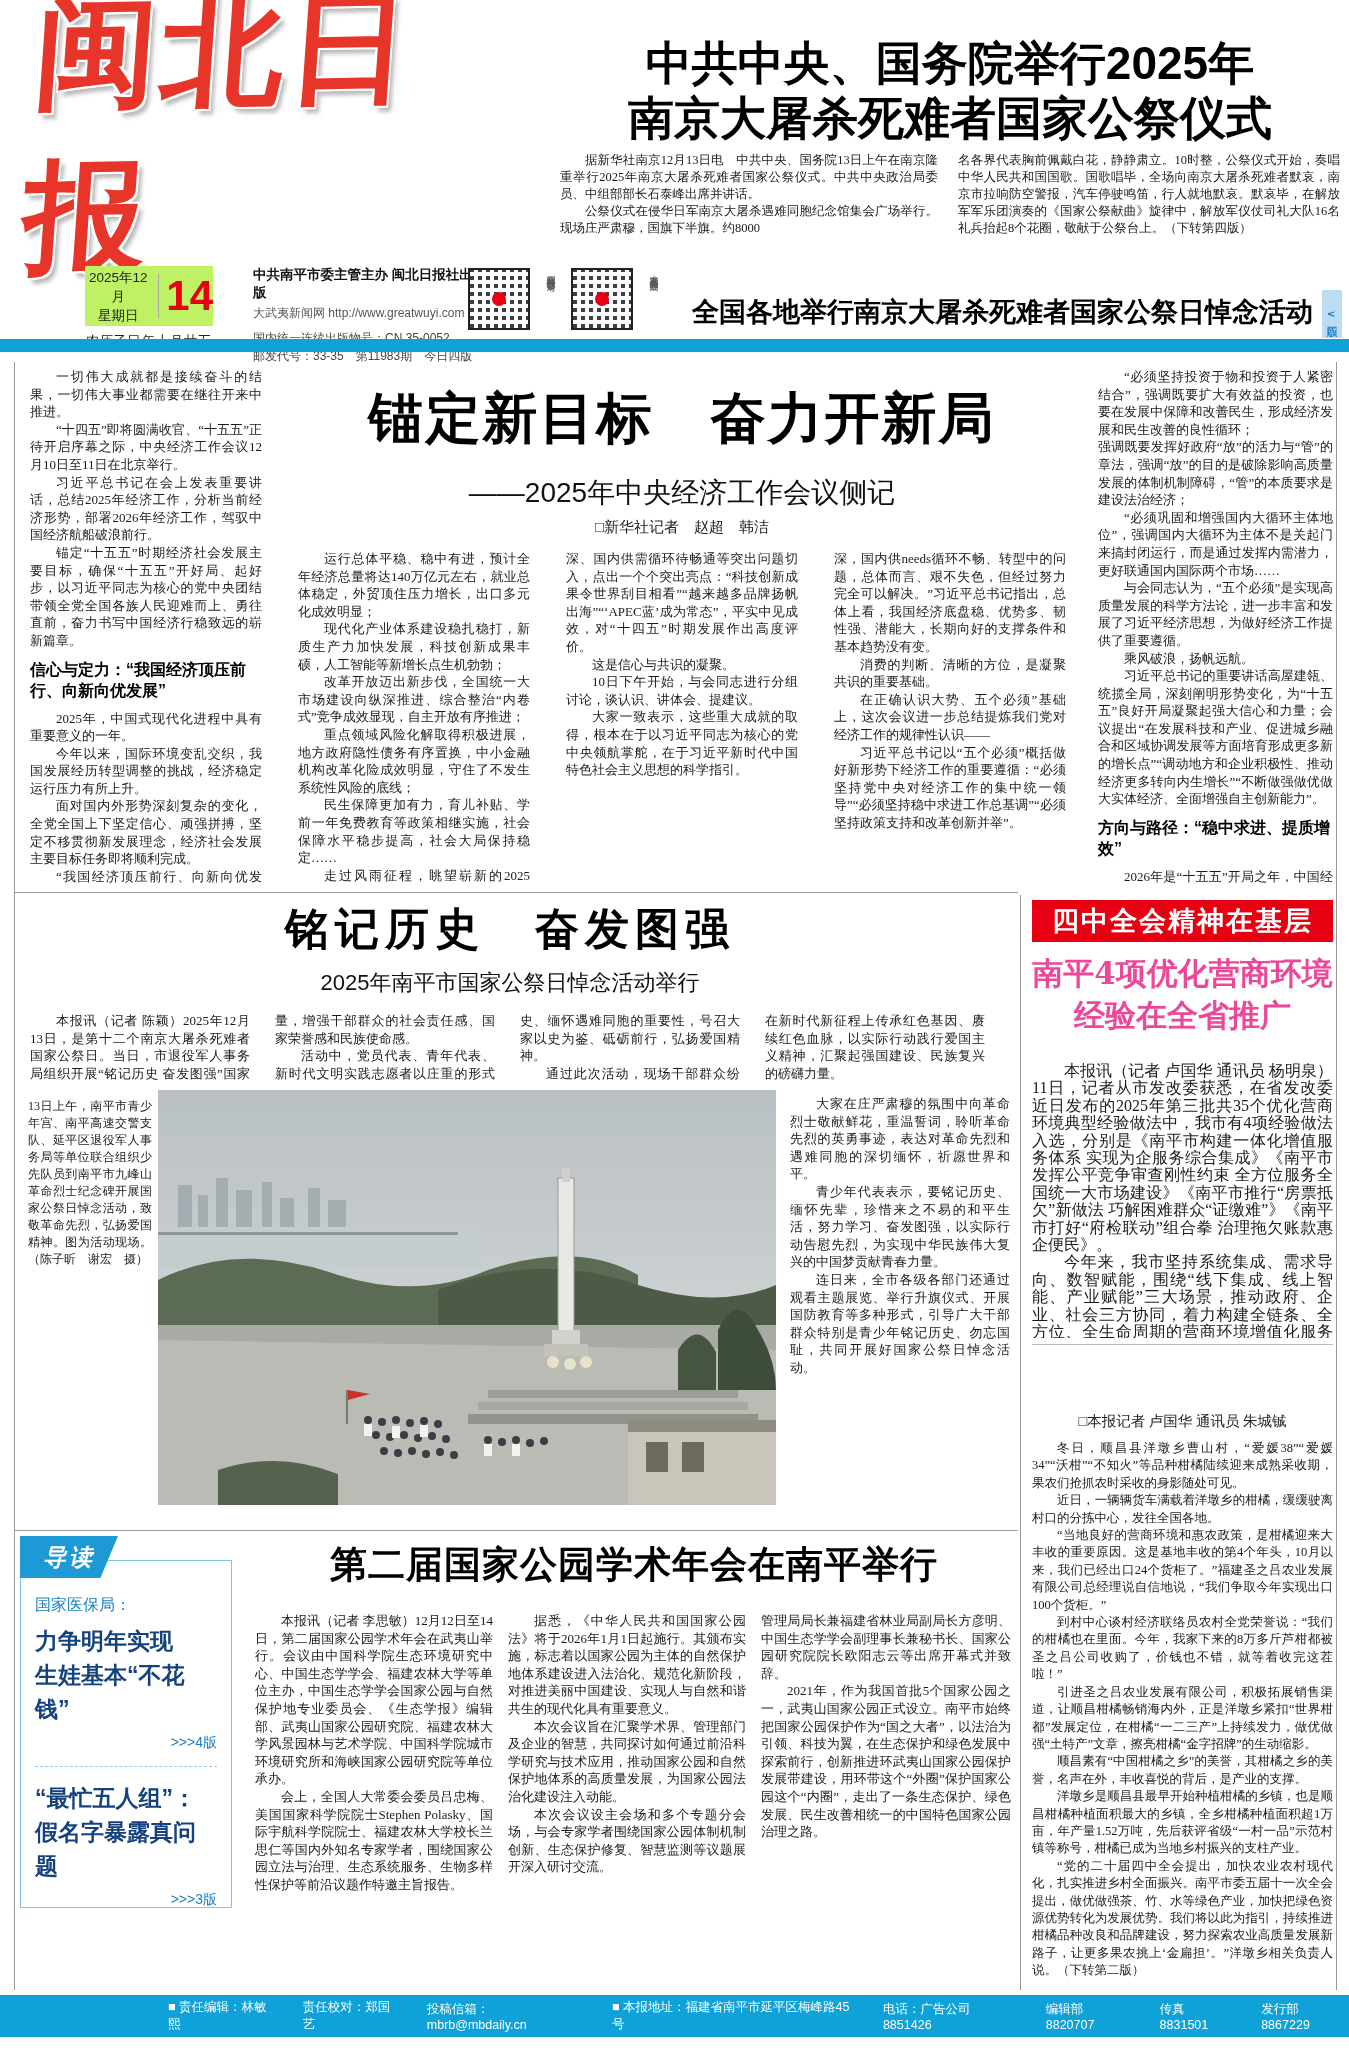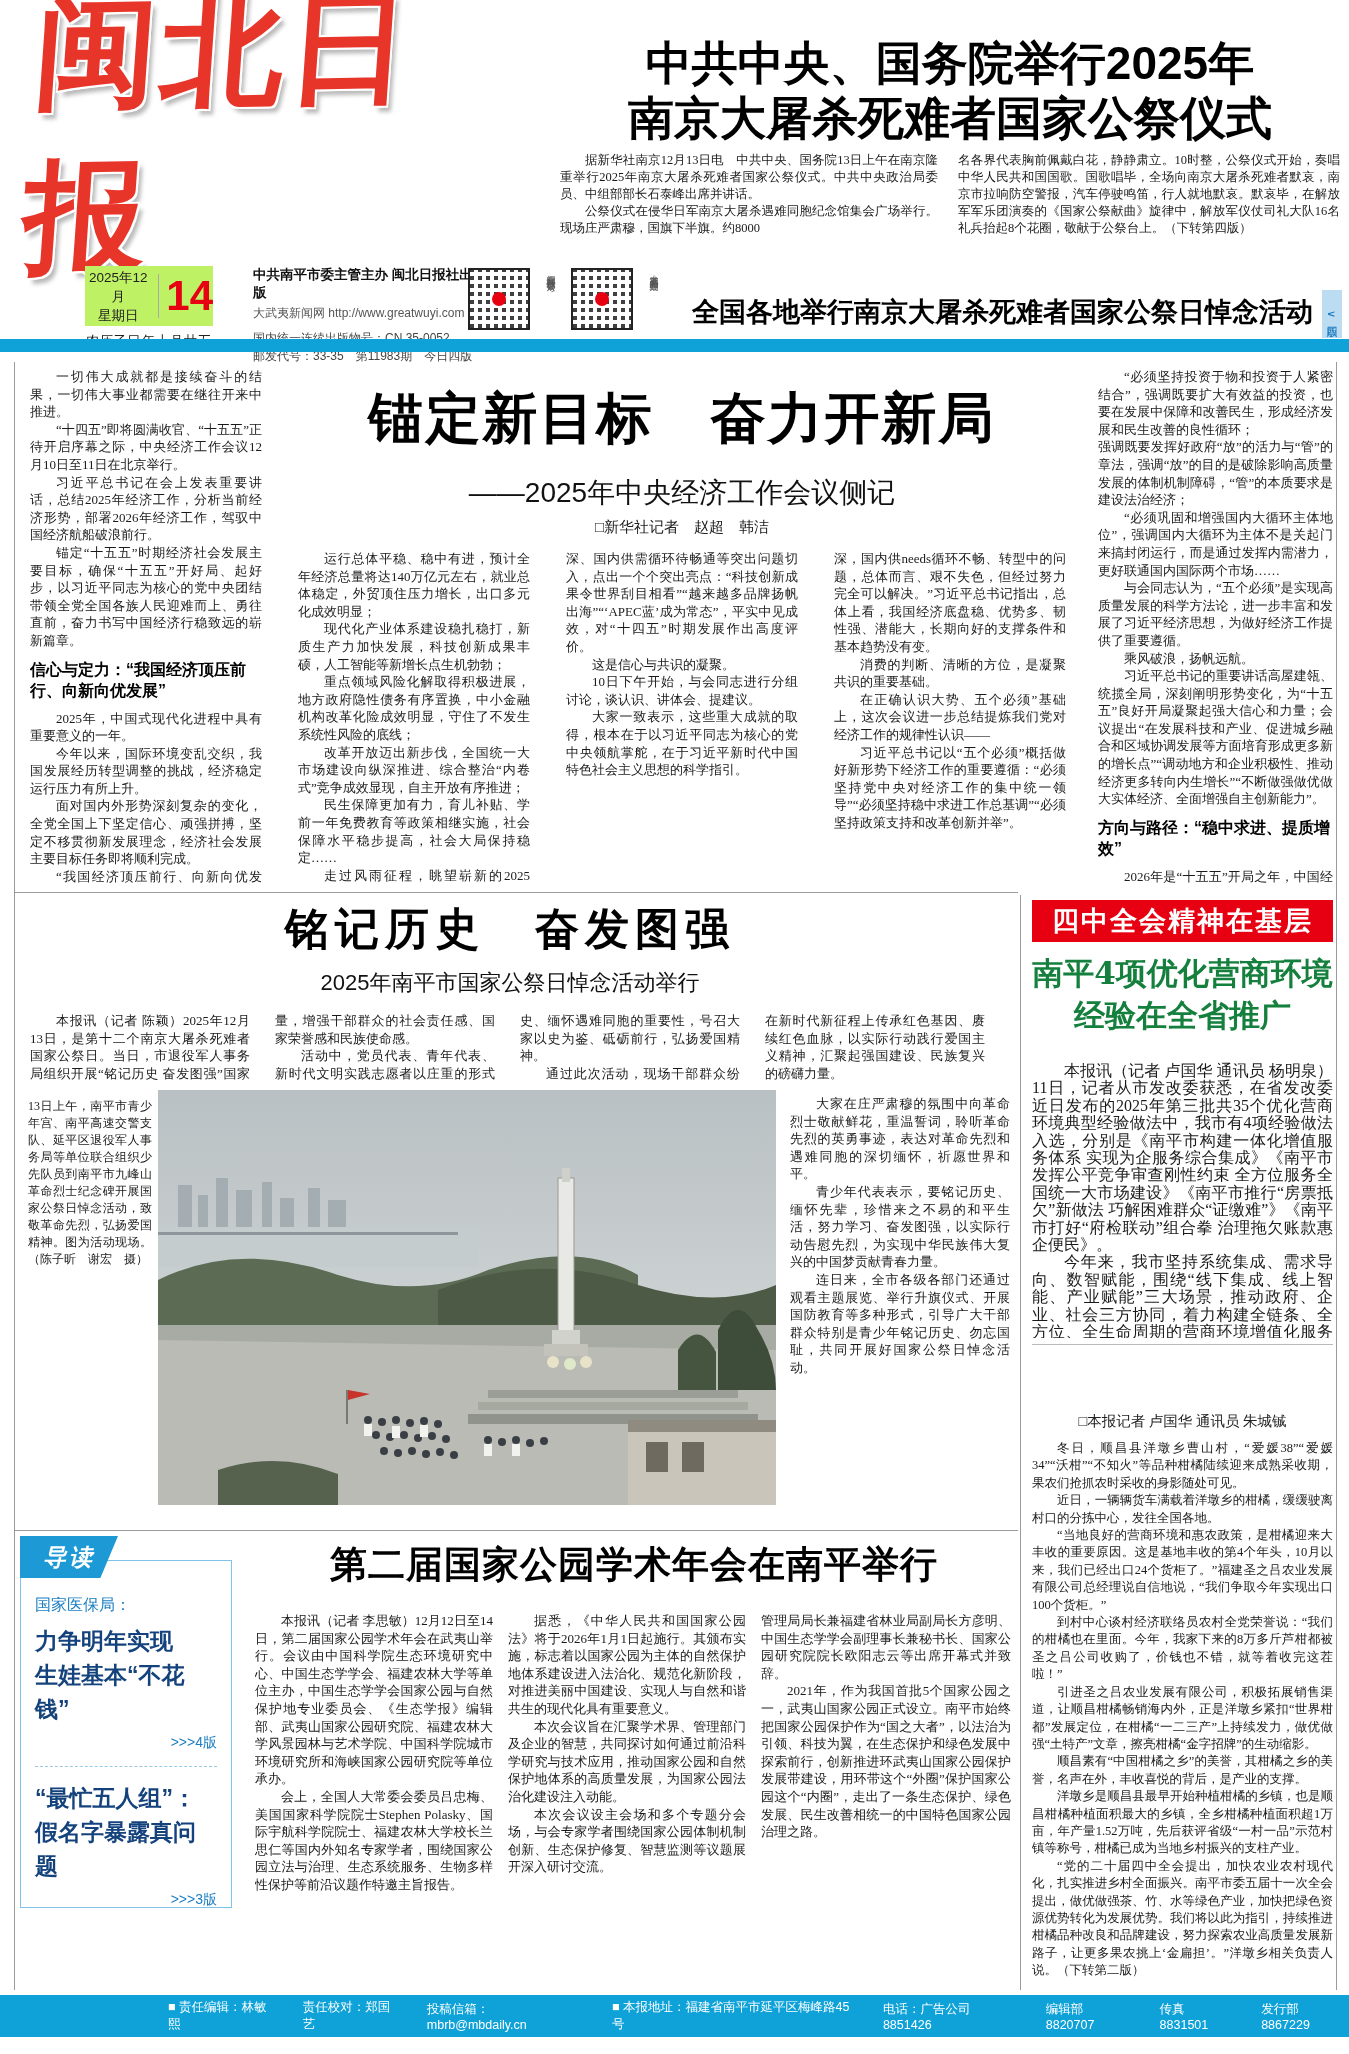--- a/index.html
+++ b/index.html
@@ -54,21 +54,21 @@
   .memtitle{left:120px;top:900px;width:780px;text-align:center;font-family:"Liberation Sans", sans-serif;
             font-weight:bold;font-size:44px;letter-spacing:6px;color:#000;}
   .memsub{left:120px;top:968px;width:780px;text-align:center;font-family:"Liberation Sans", sans-serif;
           font-size:22px;color:#111;}
   .caption{left:28px;top:1098px;width:124px;height:400px;font-size:12px;line-height:17px;text-align:justify;overflow:hidden;}
   .photo{left:158px;top:1090px;width:618px;height:415px;background:#cfd3d4;}
   
   .redtag{left:1032px;top:900px;width:301px;height:42px;background:#e60012;color:#fff;display:flex;
           align-items:center;justify-content:center;font-family:"Liberation Sans", sans-serif;font-weight:bold;font-size:27px;letter-spacing:2px;}
   .biztitle{left:1032px;top:952px;width:301px;text-align:center;font-family:"DejaVu Serif", serif;
-            font-weight:bold;font-size:31px;line-height:42px;color:#15803d;}
+            font-weight:bold;font-size:31px;line-height:42px;color:#ec4899;}
   .orangetitle{left:1032px;top:1350px;width:301px;text-align:center;font-family:"Liberation Sans", sans-serif;
                font-weight:bold;font-size:42px;color:#000;}
   .orangeby{left:1032px;top:1412px;width:301px;text-align:center;font-size:14.5px;color:#222;}
   
   .guideflag{left:20px;top:1536px;width:98px;height:42px;background:#1d9ad6;color:#fff;display:flex;align-items:center;
              justify-content:center;font-family:"Liberation Sans", sans-serif;font-weight:bold;font-size:23px;letter-spacing:3px;
              clip-path:polygon(0 0,100% 0,82% 100%,0 100%);font-style:italic;}
   .guidebox{left:20px;top:1560px;width:212px;height:348px;border:1px solid #7fc3e8;box-sizing:border-box;
             padding:34px 14px 10px 14px;}
   .gkicker{font-family:"Liberation Sans", sans-serif;font-size:16px;color:#1a7ec2;margin-bottom:8px;}
@@ -151,22 +151,22 @@
     <div>
         <p class="para">2025年，中国式现代化进程中具有重要意义的一年。</p>
         <p class="para">今年以来，国际环境变乱交织，我国发展经历转型调整的挑战，经济稳定运行压力有所上升。</p>
         <p class="para">面对国内外形势深刻复杂的变化，全党全国上下坚定信心、顽强拼搏，坚定不移贯彻新发展理念，经济社会发展主要目标任务即将顺利完成。</p>
         <p class="para">“我国经济顶压前行、向新向优发展，展现强大韧性和活力。”10日第一次全体会议上，习近平总书记对今年经济工作给出总结。</p>
       </div>
   </div>
   <div class="abs col" style="left:298px;top:550px;width:232px;height:335px;">
       <p class="para">运行总体平稳、稳中有进，预计全年经济总量将达140万亿元左右，就业总体稳定，外贸顶住压力增长，出口多元化成效明显；</p>
       <p class="para">现代化产业体系建设稳扎稳打，新质生产力加快发展，科技创新成果丰硕，人工智能等新增长点生机勃勃；</p>
+      <p class="para">改革开放迈出新步伐，全国统一大市场建设向纵深推进、综合整治“内卷式”竞争成效显现，自主开放有序推进；</p>
       <p class="para">重点领域风险化解取得积极进展，地方政府隐性债务有序置换，中小金融机构改革化险成效明显，守住了不发生系统性风险的底线；</p>
-      <p class="para">改革开放迈出新步伐，全国统一大市场建设向纵深推进、综合整治“内卷式”竞争成效显现，自主开放有序推进；</p>
       <p class="para">民生保障更加有力，育儿补贴、学前一年免费教育等政策相继实施，社会保障水平稳步提高，社会大局保持稳定……</p>
       <p class="para">走过风雨征程，眺望崭新的2025年，更显“十四五”时期我国发展历程的极不平凡、极不寻常。</p>
     </div>
   <div class="abs col" style="left:566px;top:550px;width:232px;height:335px;">
       <p class="para flush">深、国内供需循环待畅通等突出问题切入，点出一个个突出亮点：“科技创新成果令世界刮目相看”“越来越多品牌扬帆出海”“‘APEC蓝’成为常态”，平实中见成效，对“十四五”时期发展作出高度评价。</p>
       <p class="para">这是信心与共识的凝聚。</p>
       <p class="para">10日下午开始，与会同志进行分组讨论，谈认识、讲体会、提建议。</p>
       <p class="para">大家一致表示，这些重大成就的取得，根本在于以习近平同志为核心的党中央领航掌舵，在于习近平新时代中国特色社会主义思想的科学指引。</p>
     </div>
   <div class="abs col" style="left:834px;top:550px;width:232px;height:335px;">

